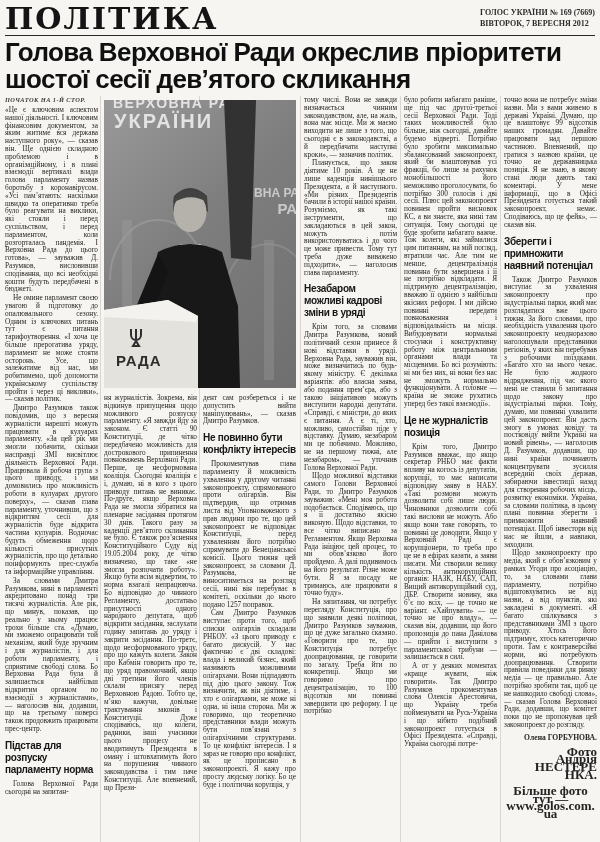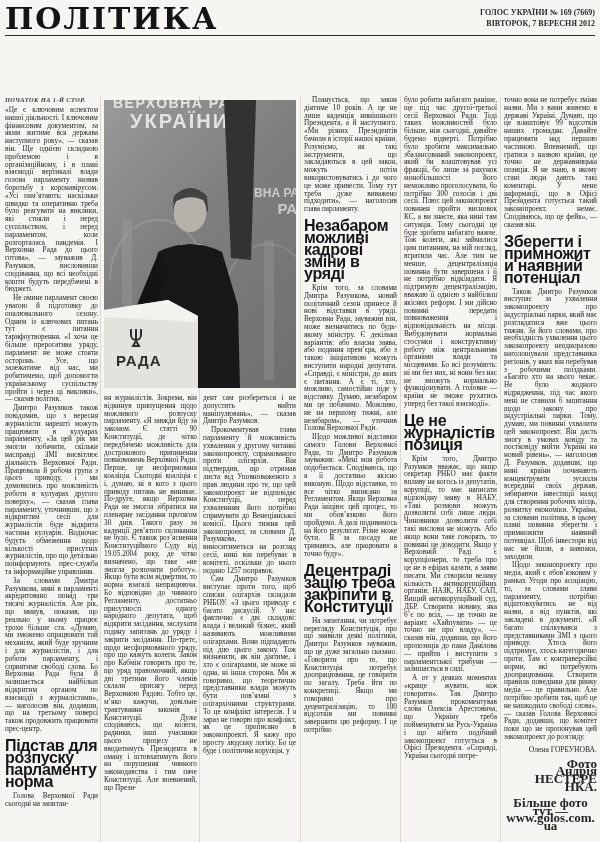--- a/index.html
+++ b/index.html
@@ -2,68 +2,69 @@
 <html><head>
 <meta charset="utf-8">
 <style>
   html,body{margin:0;padding:0;background:#888;}
   .page{position:relative;width:600px;height:842px;background:#f6f5f1;overflow:hidden;
         font-family:"Liberation Serif","DejaVu Serif",serif;color:#222;}
   
   .masthead{position:absolute;left:5px;right:5px;top:4px;height:31px;border-bottom:1.5px solid #2a2a2a;}
   .section-title{font-family:"DejaVu Serif",serif;font-weight:bold;font-size:30px;line-height:30px;
                  letter-spacing:2px;color:#141414;}
-  .issue-info{position:absolute;right:0;top:4px;text-align:right;font-weight:bold;
+  .issue-info{position:absolute;right:0;top:4px;text-align:left;font-weight:bold;
               font-size:8px;line-height:10.5px;color:#2b2b2b;}
   
   .headline{position:absolute;left:5px;top:39px;width:592px;margin:0;
             font-family:"Liberation Sans",sans-serif;font-weight:bold;font-size:26px;line-height:26.5px;
             letter-spacing:-0.6px;color:#101010;}
   
   .vrule{position:absolute;top:96px;height:746px;width:1px;background:#dad7cf;}
   
   .col{position:absolute;width:93px;top:96px;height:746px;overflow:hidden;
        font-size:7.3px;line-height:7.8px;text-align:justify;color:#242424;
        overflow-wrap:break-word;}
   #col-1{left:5px} #col-2{left:104px;top:394px;height:448px} #col-3{left:203px;top:394px;height:448px}
   #col-4{left:304px} #col-5{left:404px} #col-6{left:504px}
   .blk{margin:0 0 1px 0;}
   .blk.p{text-indent:8px;}
-  .blk.subhead{font-family:"Liberation Sans",sans-serif;font-weight:bold;font-size:16px;line-height:12px;
+  .blk.subhead{font-family:"Liberation Sans",sans-serif;font-weight:bold;font-size:10px;line-height:12px;
                letter-spacing:-0.3px;text-align:left;margin:7px 0 4px;color:#161616;}
   .blk.kicker{font-style:italic;font-weight:bold;font-size:6.4px;line-height:8px;letter-spacing:0.4px;
               text-align:left;color:#3a3a3a;margin-bottom:2px;}
-  .blk.byline{font-weight:normal;text-align:right;font-size:7.6px;margin-top:5px;}
+  .blk.byline{font-weight:bold;text-align:right;font-size:7.6px;margin-top:5px;}
   .blk.credit{font-weight:bold;text-align:right;font-size:13px;margin-top:6px;width:70%;margin-left:30%;}
   .blk.more{font-weight:bold;text-align:center;font-size:13px;margin-top:8px;}
   
   .photo{position:absolute;left:104px;top:100px;width:192px;height:288px;overflow:hidden;
          background:linear-gradient(135deg,#9a9a9a 0%,#7e7e7e 45%,#6f6f6f 100%);margin:0;}
   .photo .ph-txt{position:absolute;font-family:"Liberation Sans",sans-serif;font-weight:bold;color:#e3e3e3;}
   .ph-t1{left:9px;top:-5px;font-size:14px;letter-spacing:1.5px;color:#d4d4d4;}
-  .ph-t2{left:26px;top:10px;font-size:20px;letter-spacing:2px;}
+  .ph-t2{left:10px;top:10px;font-size:20px;letter-spacing:2px;}
   .ph-r1{right:-12px;top:86px;font-size:12px;opacity:.75;}
   .ph-r2{right:-16px;top:100px;font-size:15px;opacity:.75;}
   .ph-svg{position:absolute;left:0;top:0;}
   .ph-emblem{position:absolute;left:12px;top:228px;width:40px;text-align:center;color:#2e2e2e;}
   .ph-emblem-label{font-family:"Liberation Sans",sans-serif;font-weight:bold;font-size:15px;letter-spacing:1px;}
 </style>
 </head>
 <body>
 
 <div class="page">
 
   <header class="masthead">
     <div class="section-title">ПОЛІТИКА</div>
     <div class="issue-info">
       <div>ГОЛОС УКРАЇНИ № 169 (7669)</div>
       <div>ВІВТОРОК, 7 ВЕРЕСНЯ 2012</div>
     </div>
   </header>
 
+  <h1 class="headline">Голова Верховної Ради окреслив пріоритети шостої сесії дев’ятого скликання</h1>
 
   <div class="vrule" style="left:100px"></div>
   <div class="vrule" style="left:199px"></div>
   <div class="vrule" style="left:300px"></div>
   <div class="vrule" style="left:400px"></div>
   <div class="vrule" style="left:500px"></div>
 
   <section id="col-1" class="col">
       <div class="blk kicker">ПОЧАТОК НА 1-Й СТОР.</div>
       <div class="blk cont">«Це є ключовим аспектом нашої діяльності. І ключовим фінансовим документом, за яким житиме вся держава наступного року», — сказав він. Ще однією складною проблемою і в організаційному, і в плані взаємодії вертикалі влади голова парламенту назвав боротьбу з коронавірусом. «Усі пам’ятають: наскільки швидко та оперативно треба було реагувати на виклики, які стояли і перед суспільством, і перед парламентом, коли розгорталась пандемія. І Верховна Рада до цього готова», — зауважив Д. Разумков, висловивши сподівання, що всі необхідні кошти будуть передбачені в бюджеті.</div>
@@ -71,29 +72,30 @@
       <div class="blk p">Дмитро Разумков також повідомив, що з вересня журналісти нарешті можуть працювати в кулуарах парламенту. «За цей рік ми змогли побачити, скільки насправді ЗМІ висвітлює діяльність Верховної Ради. Працювала й робоча група з цього приводу, і ми домовились про можливість роботи в кулуарах другого поверху», — сказав глава парламенту, уточнивши, що з відкриттям сесії для журналістів буде відкрита частина кулуарів. Водночас будуть обмеження щодо кількості присутніх журналістів, про що детально поінформують прес-служба та інформаційне управління.</div>
       <div class="blk p">За словами Дмитра Разумкова, нині в парламенті акредитовано понад три тисячі журналістів. Але рік, що минув, показав, що реально у ньому працює трохи більше ста. «Думаю, ми зможемо опрацювати той механізм, який буде зручним і для журналістів, і для роботи парламенту, і сприятиме свободі слова. Бо Верховна Рада була й залишається найбільш відкритим органом по взаємодії з журналістами», — наголосив він, додавши, що на третьому поверсі також продовжить працювати прес-центр.</div>
       <div class="blk subhead">Підстав для розпуску парламенту норма</div>
       <div class="blk p">Голова Верховної Ради сьогодні на запитан-</div>
     </section>
   <section id="col-2" class="col">
       <div class="blk cont">ня журналістів. Зокрема, він відкинув припущення щодо можливого розпуску парламенту. «Я завжди йду за законом. Є статті 90 Конституції, де чітко передбачено можливість для дострокового припинення повноважень Верховної Ради. Перше, це несформована коаліція. Сьогодні коаліція є і, думаю, ні в кого з цього приводу питань не виникає. По-друге, якщо Верховна Рада не змогла зібратися на пленарне засідання протягом 30 днів. Такого разу за каденції дев’ятого скликання не було. Є також роз’яснення Конституційного Суду від 19.05.2004 року, де чітко визначено, що таке «не змогла розпочати роботу». Якщо бути всім відвертим, то норма взагалі непрацююча. Бо відповідно до чинного Регламенту, достатньо присутності одного народного депутата, щоб відкрити засідання, заслухати годину запитань до уряду і закрити засідання. По-третє, щодо несформованого уряду, про що кажуть колеги. Закон про Кабмін говорить про те, що уряд правомочний, якщо дві третини його членів склали присягу перед Верховною Радою. Тобто це, м’яко кажучи, довільне трактування законів і Конституції. Дуже сподіваюсь, що колеги, радники, інші учасники цього процесу не вводитимуть Президента в оману і штовхатимуть його на порушення чинного законодавства і тим паче Конституції. Але впевнений, що Прези-</div>
     </section>
   <section id="col-3" class="col">
       <div class="blk cont">дент сам розбереться і не допустить вийти маніпулювань», — сказав Дмитро Разумков.</div>
+      <div class="blk subhead">Не повинно бути конфлікту інтересів</div>
       <div class="blk p">Прокоментував глава парламенту й можливість ухвалення у другому читанні законопроекту, спрямованого проти олігархів. Він підтвердив, що отримав листа від Уповноваженого з прав людини про те, що цей законопроект не відповідає Конституції, перед ухваленням його потрібно спрямувати до Венеціанської комісії. Цього тижня цей законопроект, за словами Д. Разумкова, не виноситиметься на розгляд сесії, нині він перебуває в комітеті, оскільки до нього подано 1257 поправок.</div>
       <div class="blk p">Сам Дмитро Разумков виступає проти того, щоб списки олігархів складали РНБОУ. «З цього приводу є багато дискусій. У нас фактично є дві складові: влада і великий бізнес, який називають можливими олігархами. Вони підпадають під дію цього закону. Тож визначити, як він діятиме, і хто є олігархами, не може ні одна, ні інша сторона. Ми ж говоримо, що теоретично представники влади можуть бути пов’язані з олігархічними структурами. То це конфлікт інтересів. І я зараз не говорю про конфлікт, як це прописано в законопроекті. Я кажу про просту людську логіку. Бо це буде і політична корупція, у</div>
     </section>
   <section id="col-4" class="col">
+      <div class="blk cont">тому числі. Вона не завжди визначається чинним законодавством, але, на жаль, вона має місце. Ми ж маємо виходити не лише з того, що сьогодні є в законодавстві, а й передбачати наступні кроки», — зазначив політик.</div>
       <div class="blk p">Планується, що закон діятиме 10 років. А це не лише каденція нинішнього Президента, а й наступного. «Ми різних Президентів бачили в історії нашої країни. Розуміємо, як такі інструменти, що закладаються в цей закон, можуть потім використовуватись і до чого це може привести. Тому тут треба дуже виважено підходити», — наголосив глава парламенту.</div>
       <div class="blk subhead">Незабаром можливі кадрові зміни в уряді</div>
       <div class="blk p">Крім того, за словами Дмитра Разумкова, новий політичний сезон принесе й нові відставки в уряді. Верховна Рада, зауважив він, може визначитись по будь-якому міністру. Є декілька варіантів: або власна заява, або подання прем’єра, або з такою ініціативою можуть виступити народні депутати. «Справді, є міністри, до яких є питання. А є ті, хто, можливо, самостійно піде у відставку. Думаю, незабаром ми це побачимо. Можливо, не на першому тижні, але незабаром», — уточнив Голова Верховної Ради.</div>
       <div class="blk p">Щодо можливої відставки самого Голови Верховної Ради, то Дмитро Разумков зауважив: «Мені моя робота подобається. Сподіваюсь, що я її достатньо якісно виконую. Щодо відставки, то все чітко виписано за Регламентом. Якщо Верховна Рада ініціює цей процес, то ми обов’язково його пройдемо. А далі подивимось на його результат. Різне може бути. Я за посаду не тримаюсь, але працювати я точно буду».</div>
-      <div class="blk subhead">Децентралізацію треба закріпити в Конституції</div>
       <div class="blk p">На запитання, чи потребує перегляду Конституція, про що заявили деякі політики, Дмитро Разумков зауважив, що це дуже загально сказано. «Говорити про те, що Конституція потребує доопрацювання, це говорити по загалу. Треба йти по конкретиці. Якщо ми говоримо про децентралізацію, то 100 відсотків ми повинні завершити цю реформу. І це потрібно</div>
     </section>
   <section id="col-5" class="col">
       <div class="blk cont">було робити набагато раніше, ще під час другої-третьої сесії Верховної Ради. Тоді таких можливостей було більше, ніж сьогодні, давайте будемо відверті. Потрібно було зробити максимально збалансований законопроект, який би влаштовував усі фракції, бо лише за рахунок монобільшості його неможливо проголосувати, бо потрібно 300 голосів і дві сесії. Плюс цей законопроект повинен пройти висновок КС, а ви знаєте, яка нині там ситуація. Тому сьогодні це буде зробити набагато важче. Тож колеги, які займалися цим питанням, на мій погляд, втратили час. Але тим не менше, децентралізація повинна бути завершена і її не потрібно відкладати. Я підтримую децентралізацію, вважаю її однією з найбільш якісних реформ. І ми дійсно повинні передати повноваження і відповідальність на місця. Вибудовувати нормальні стосунки і конструктивну роботу між центральними органами влади та місцевими. Бо всі розуміють: ні ми без них, ні вони без нас не зможуть нормально функціонувати. А головне — країна не зможе рухатись уперед без такої взаємодії».</div>
       <div class="blk subhead">Це не журналістів позиція</div>
       <div class="blk p">Крім того, Дмитро Разумков вважає, що якщо секретар РНБО має факти впливу на когось із депутатів, корупції, то має написати відповідну заяву в НАБУ. «Такі розмови можуть дозволити собі лише люди. Чиновники дозволити собі такі вислови не можуть. Або якщо вони таке говорять, то повинні це доводити. Якщо у Верховній Раді є корупціонери, то треба про це не в ефірах казати, а заяви писати. Ми створили велику кількість антикорупційних органів: НАЗК, НАБУ, САП, Вищий антикорупційний суд, ДБР. Створити новину, яка б’є по всіх, — це точно не варіант. «Хайпувати» — це точно не про владу», — сказав він, додавши, що його пропозиція до пана Данілова — прийти і виступити з парламентської трибуни — залишається в силі.</div>
       <div class="blk p">А от у деяких моментах «краще жувати, ніж говорити». Так Дмитро Разумков прокоментував слова Олексія Арестовича, що Україну треба пойменувати на Русь-Україна і що нібито подібний законопроект готується в Офісі Президента. «Справді, Україна сьогодні потре-</div>
     </section>
   <section id="col-6" class="col">
       <div class="blk cont">точно вона не потребує зміни назви. Ми з вами живемо в державі Україні. Думаю, що це влаштовує 99 відсотків наших громадян. Давайте працювати над першою частиною. Впевнений, що гратися з назвою країни, це точно не державницька позиція. Я не знаю, в якому стані люди дають такі коментарі. У мене інформації, що в Офісі Президента готується такий законопроект, немає. Сподіваюсь, що це фейк», — сказав він.</div>

